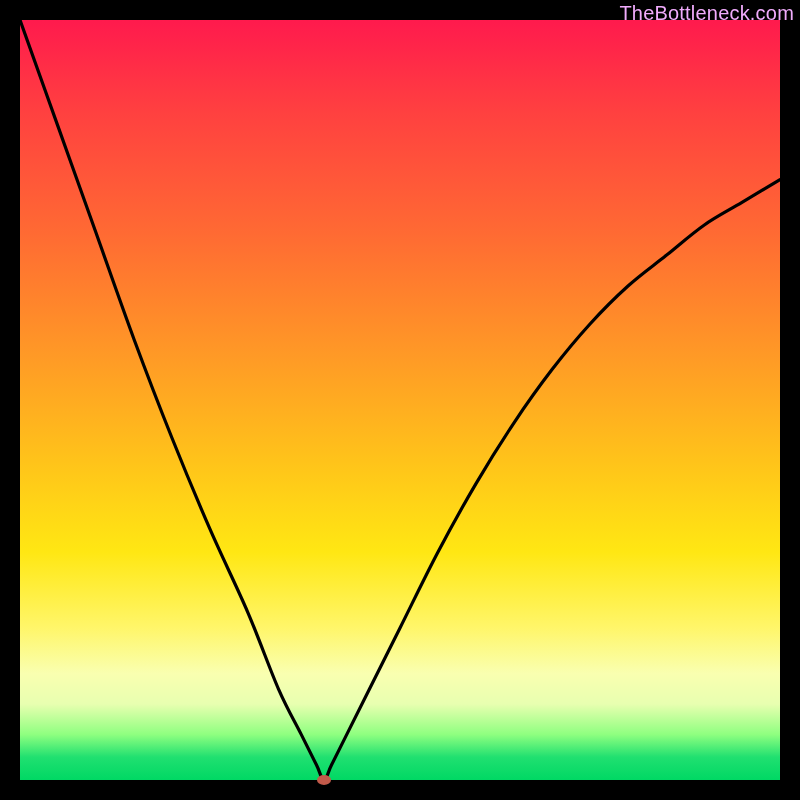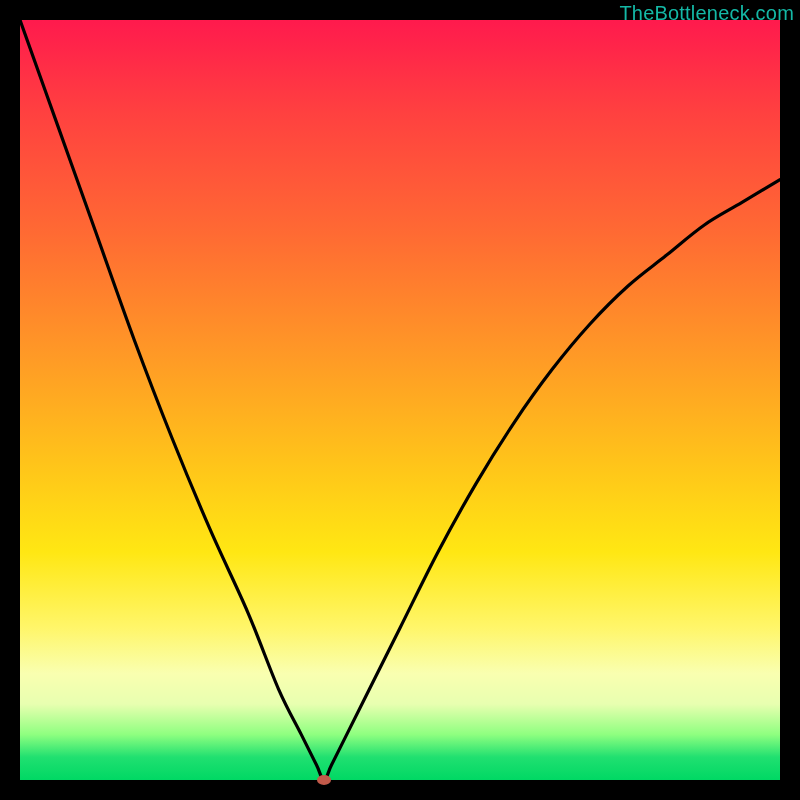--- a/index.html
+++ b/index.html
@@ -39,21 +39,21 @@
       #e8ffb0 90%,
       #8fff80 94%,
       #20e070 97%,
       #00d864 100%
     );
   }
   .watermark {
     position: absolute;
     top: 2px;
     right: 6px;
-    color: #14b8a6;
+    color: #f0abfc;
     font-size: 20px;
     font-weight: 500;
     letter-spacing: 0.2px;
     user-select: none;
   }
   svg.curve {
     position: absolute;
     left: 0;
     top: 0;
     width: 760px;

